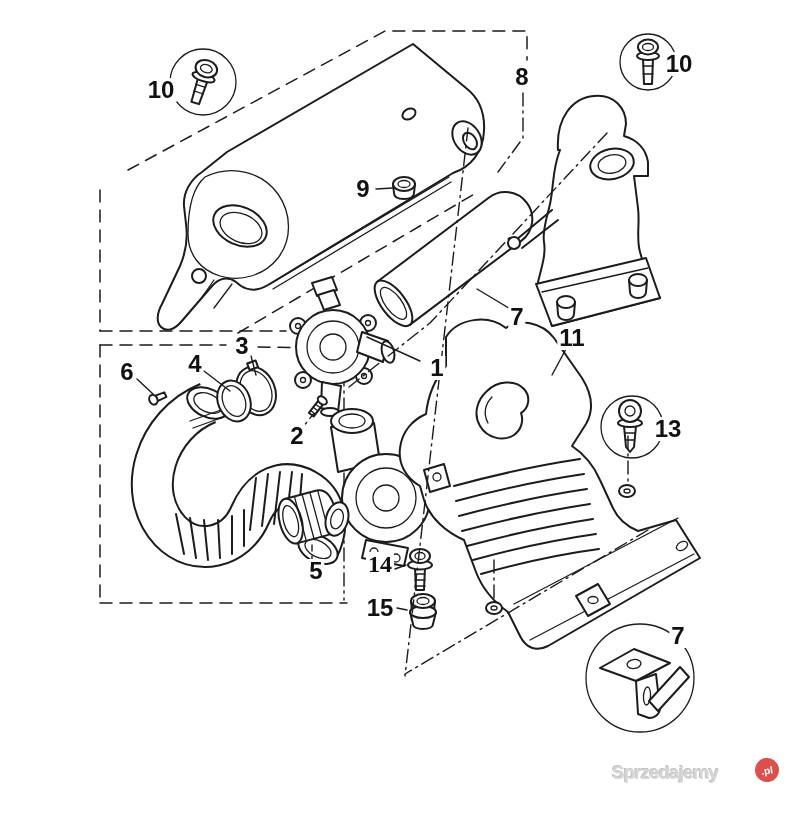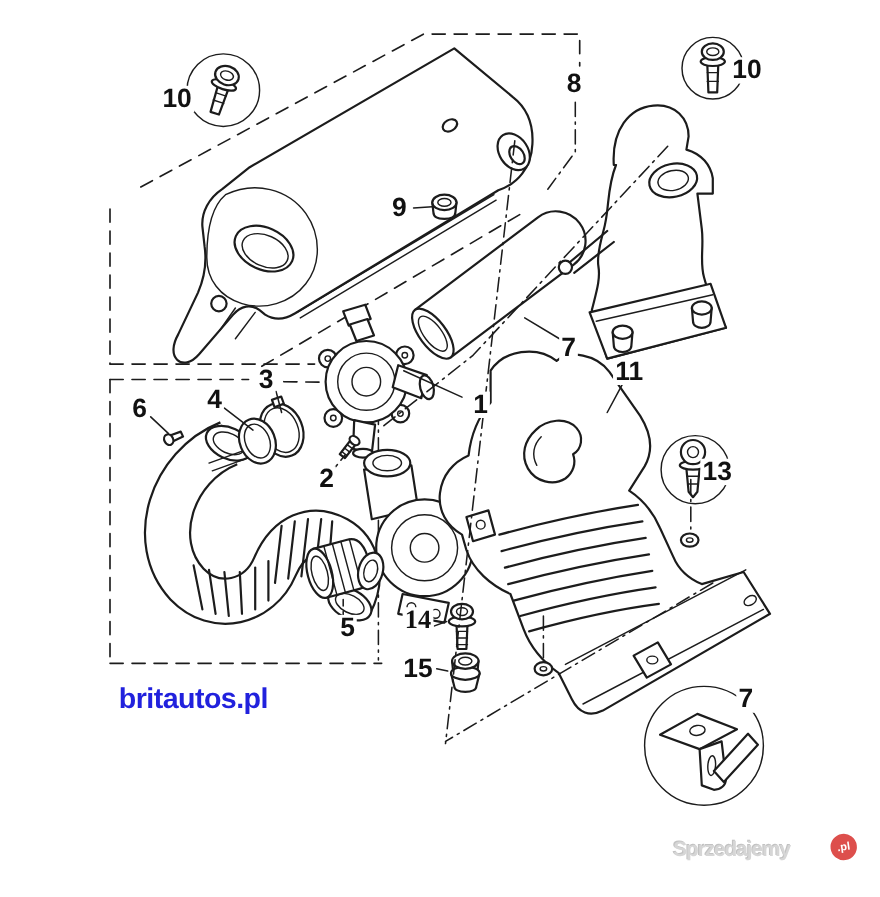--- a/index.html
+++ b/index.html
@@ -315,22 +315,21 @@
 <div class="callout" style="left:242px;top:346px;">3</div>
 <div class="callout" style="left:195px;top:364px;">4</div>
 <div class="callout" style="left:316px;top:571px;">5</div>
 <div class="callout" style="left:127px;top:372px;">6</div>
 <div class="callout" style="left:517px;top:317px;">7</div>
 <div class="callout" style="left:522px;top:77px;">8</div>
 <div class="callout" style="left:363px;top:189px;">9</div>
 <div class="callout" style="left:161px;top:90px;">10</div>
 <div class="callout" style="left:572px;top:338px;text-align:right;">11</div>
 <div class="callout" style="left:679px;top:64px;">10</div>
-<div class="callout" style="left:652px;top:429px;text-align:right;">13</div>
+<div class="callout" style="left:668px;top:429px;text-align:right;">13</div>
 <div class="callout" style="left:380px;top:564px;font-family:Liberation Serif, serif;">14</div>
 <div class="callout" style="left:380px;top:608px;text-align:right;">15</div>
 <div class="callout" style="left:678px;top:636px;">7</div>
 
-<div class="wm-left">britautos.pl</div>
 <div class="wm-right">Sprzedajemy</div>
 <div class="wm-badge">.pl</div>
 
 </div>
 
 </body></html>

